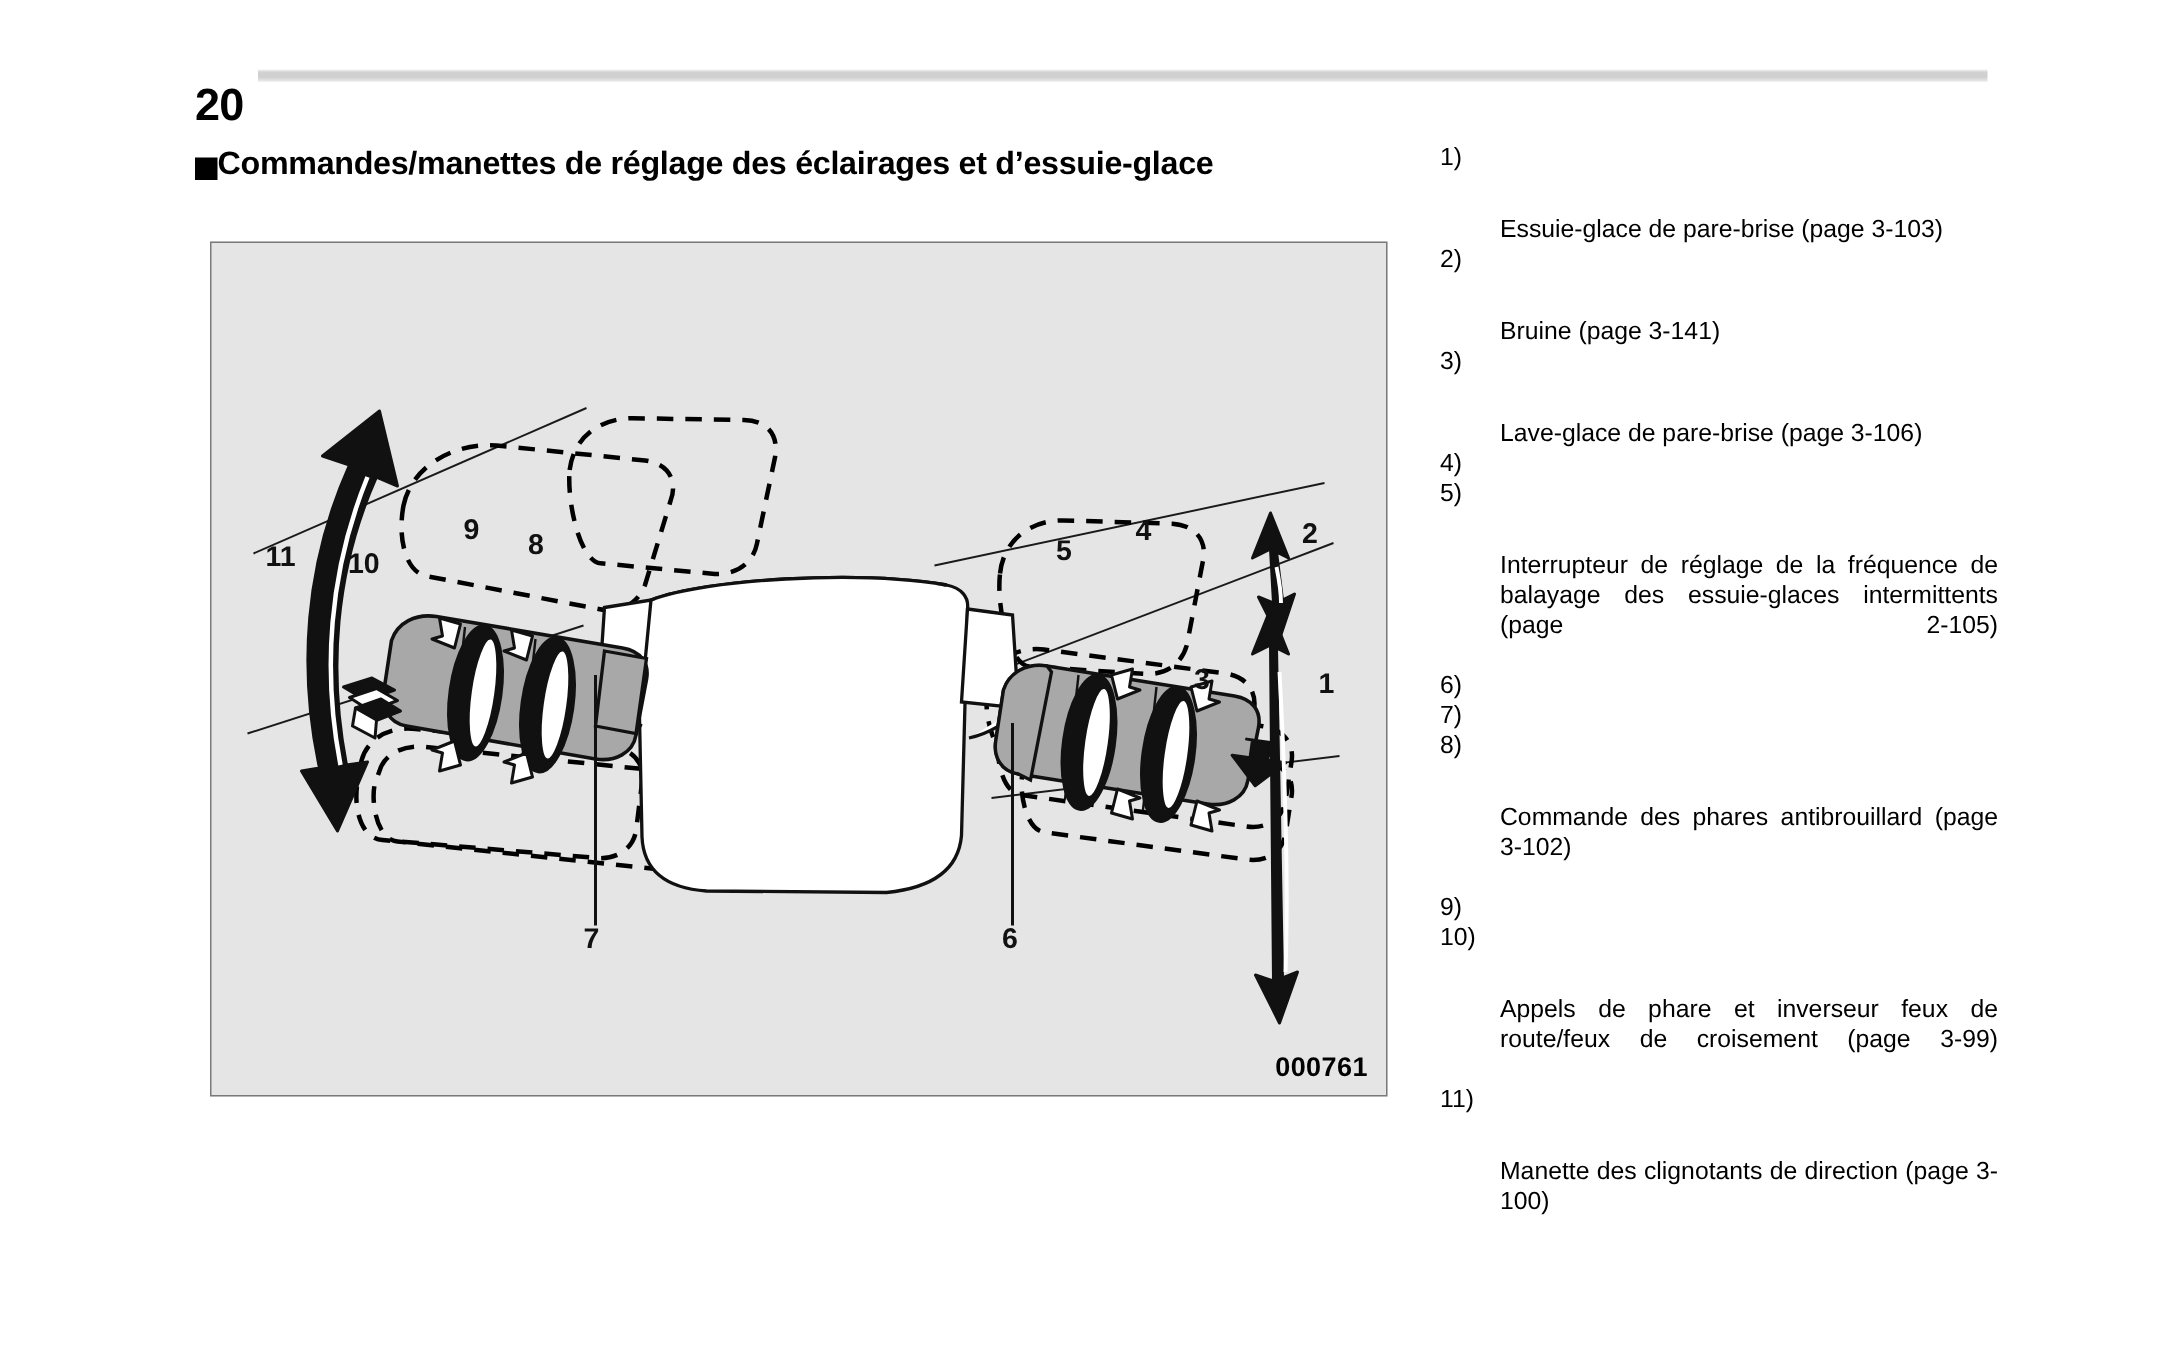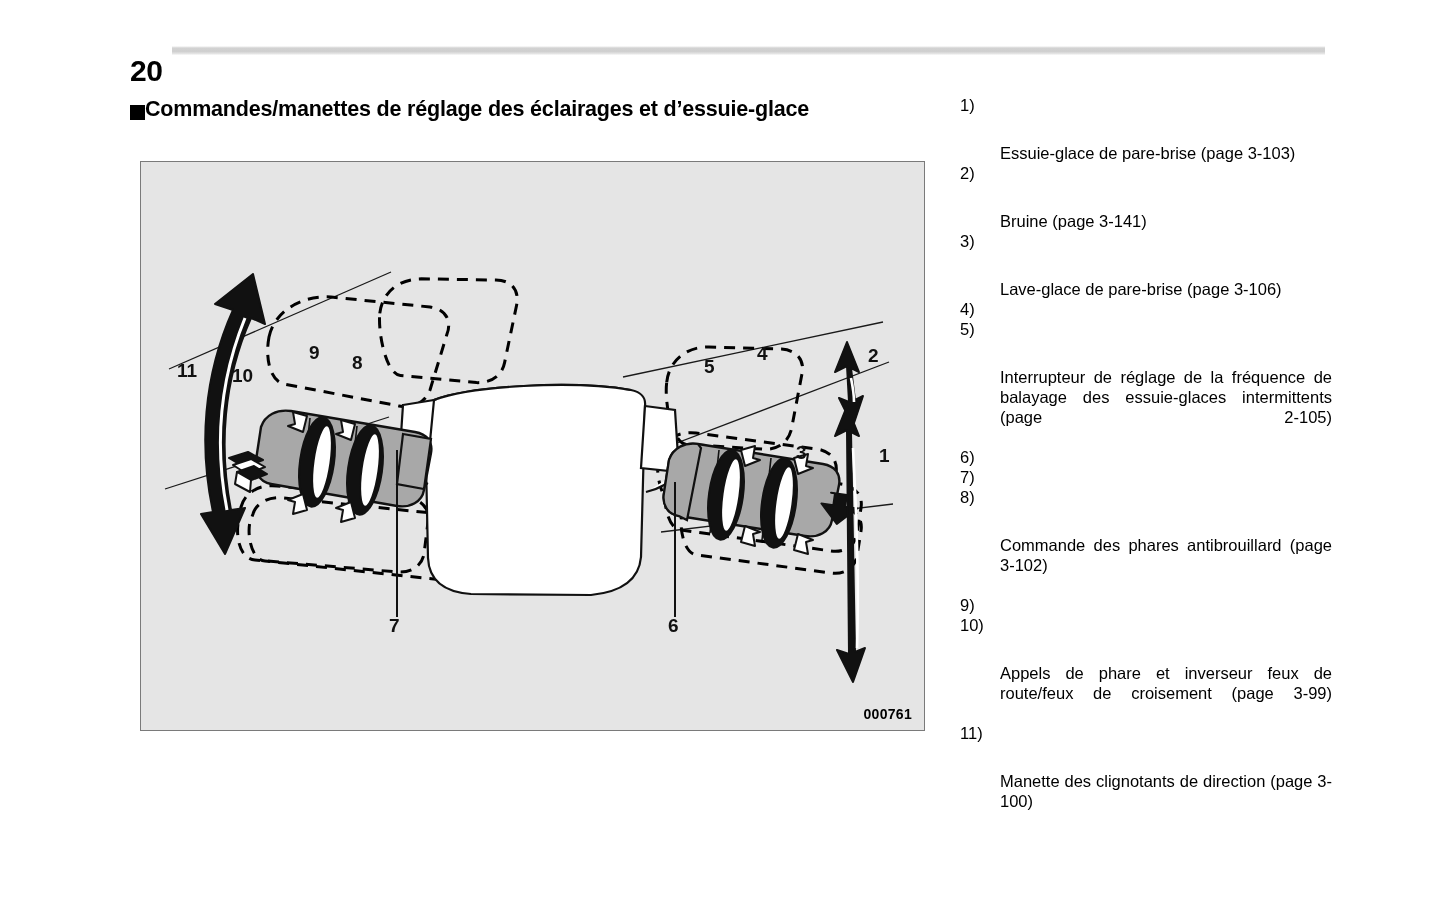--- a/index.html
+++ b/index.html
@@ -81,21 +81,21 @@
     overflow: hidden;
   }
   #figure-svg {
     position: absolute;
     left: 0; top: 0;
   }
   #figure-code {
     position: absolute;
     right: 12px;
     bottom: 8px;
-    font-size: 14px;
+    font-size: 18px;
     font-weight: bold;
     letter-spacing: 0.3px;
   }
 
   
   #legend-list {
     position: absolute;
     left: 960px;
     top: 95px;
     width: 372px;

